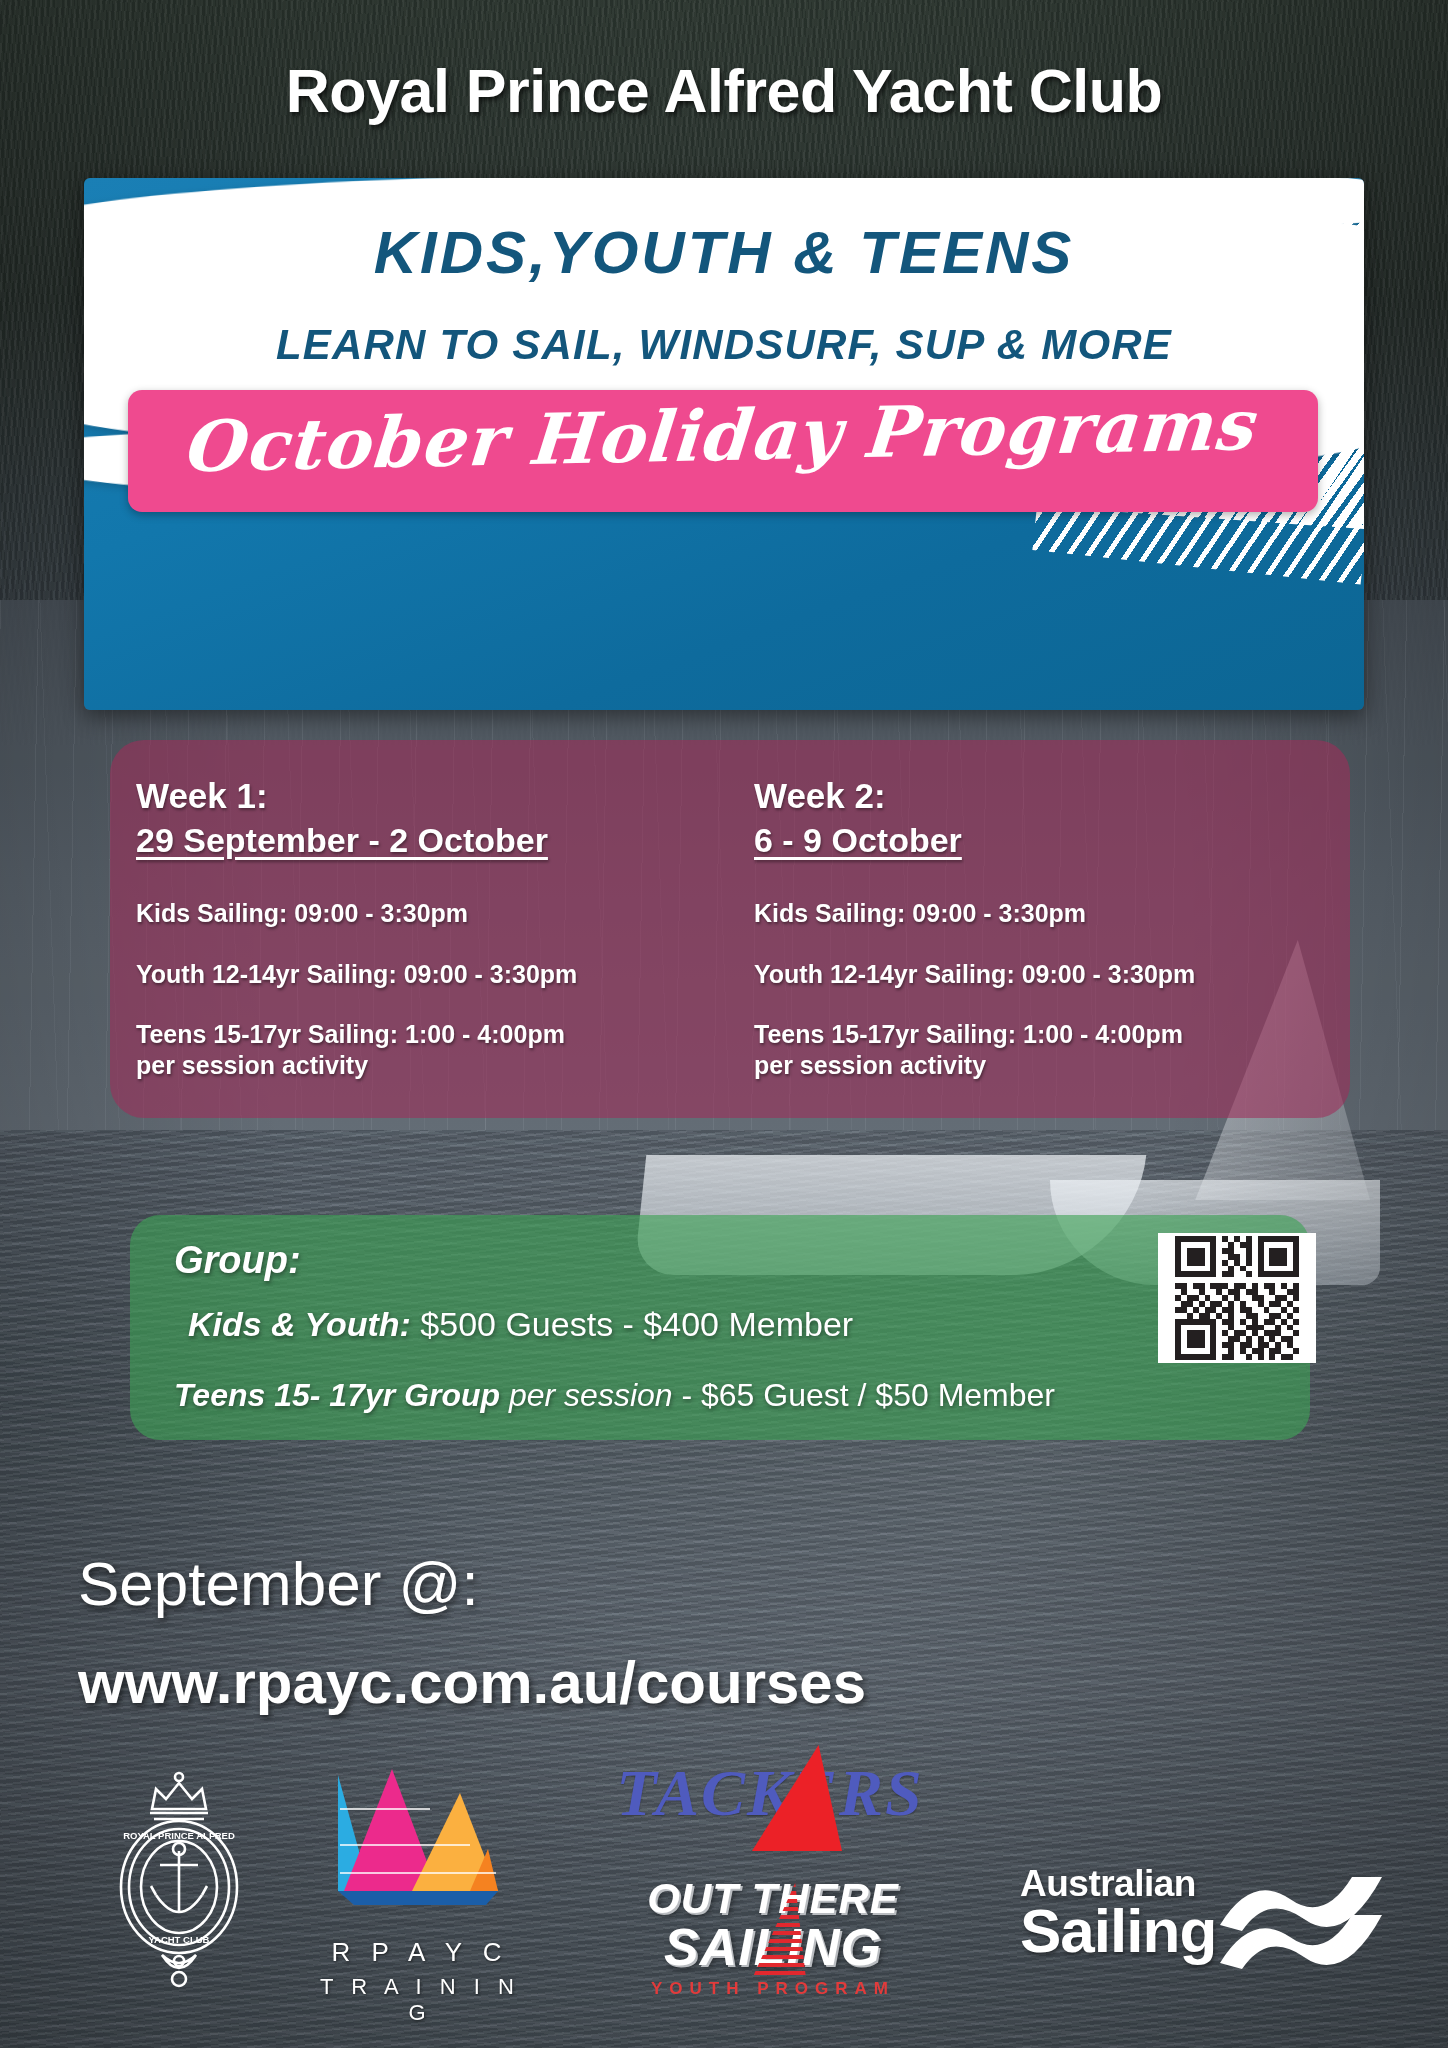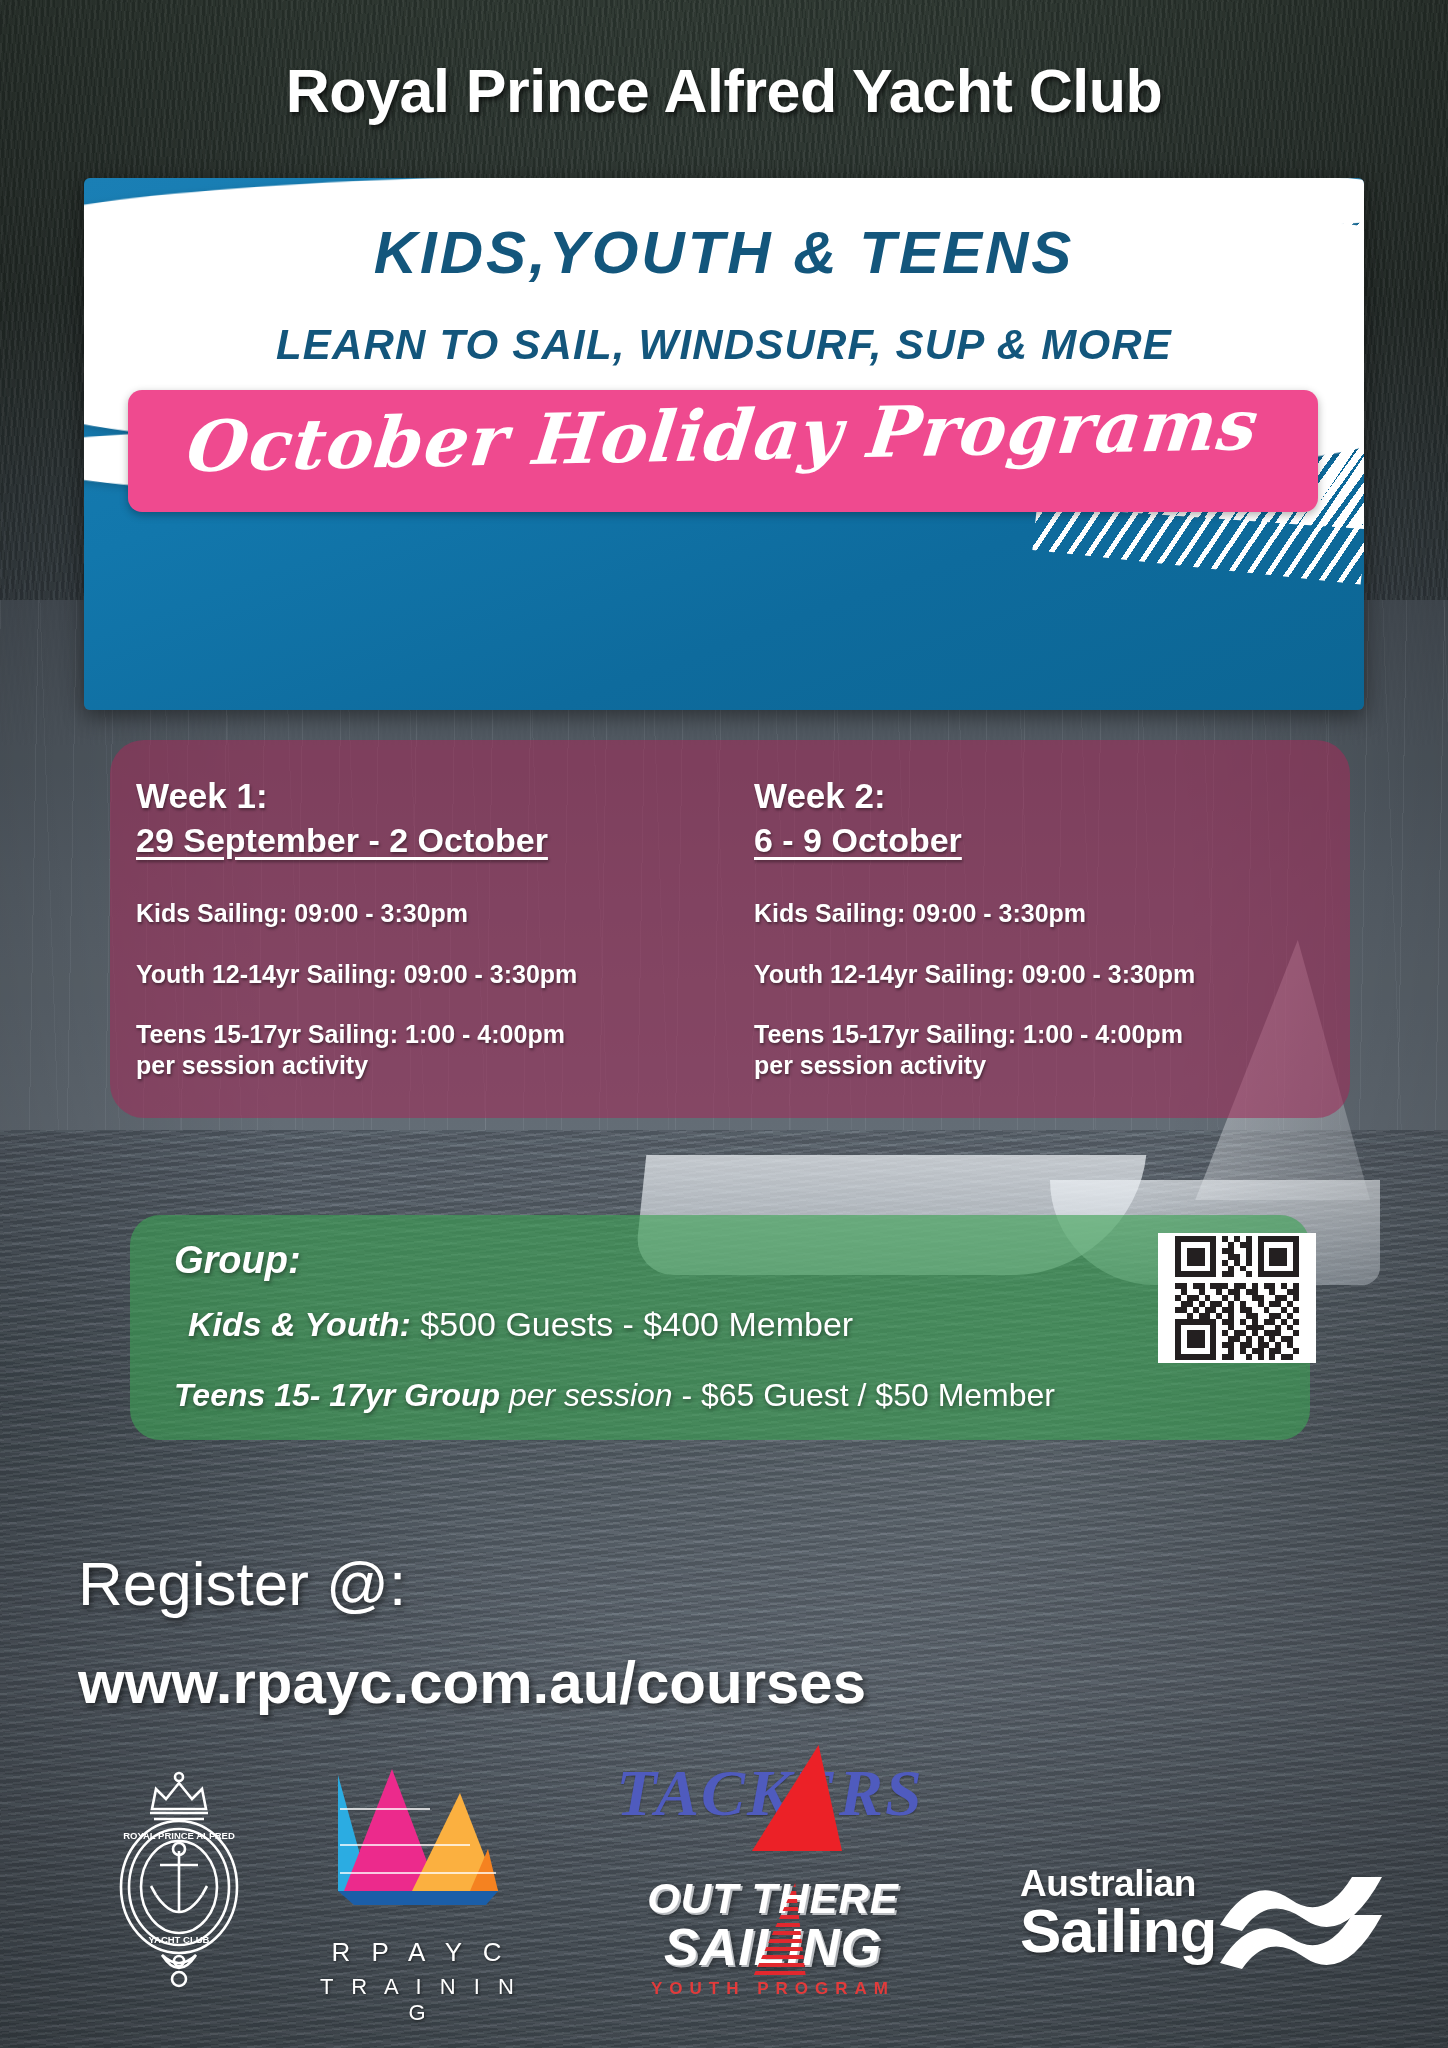--- a/index.html
+++ b/index.html
@@ -495,21 +495,21 @@
         <rect x="20" y="19" width="1" height="1"></rect>
         <rect x="8" y="20" width="2" height="1"></rect>
           <rect x="12" y="20" width="1" height="1"></rect>
         <rect x="14" y="20" width="1" height="1"></rect>
           <rect x="16" y="20" width="1" height="1"></rect>
         <rect x="18" y="20" width="2" height="1"></rect>
       </g>
     </svg>
   </div>
 
-  <div class="register">Register @:</div>
+  <div class="register">September @:</div>
   <a class="reg-url" href="#" style="text-decoration:none">www.rpayc.com.au/courses</a>
 
   <div class="logos">
 
     <div class="logo-crest">
       <svg viewBox="0 0 150 230" width="150" height="230" aria-hidden="true">
         <g fill="none" stroke="#ffffff" stroke-width="2.6">
 
           <path d="M48 44 L52 24 L62 34 L75 18 L88 34 L98 24 L102 44 Z"></path>
           <circle cx="75" cy="12" r="4"></circle>

